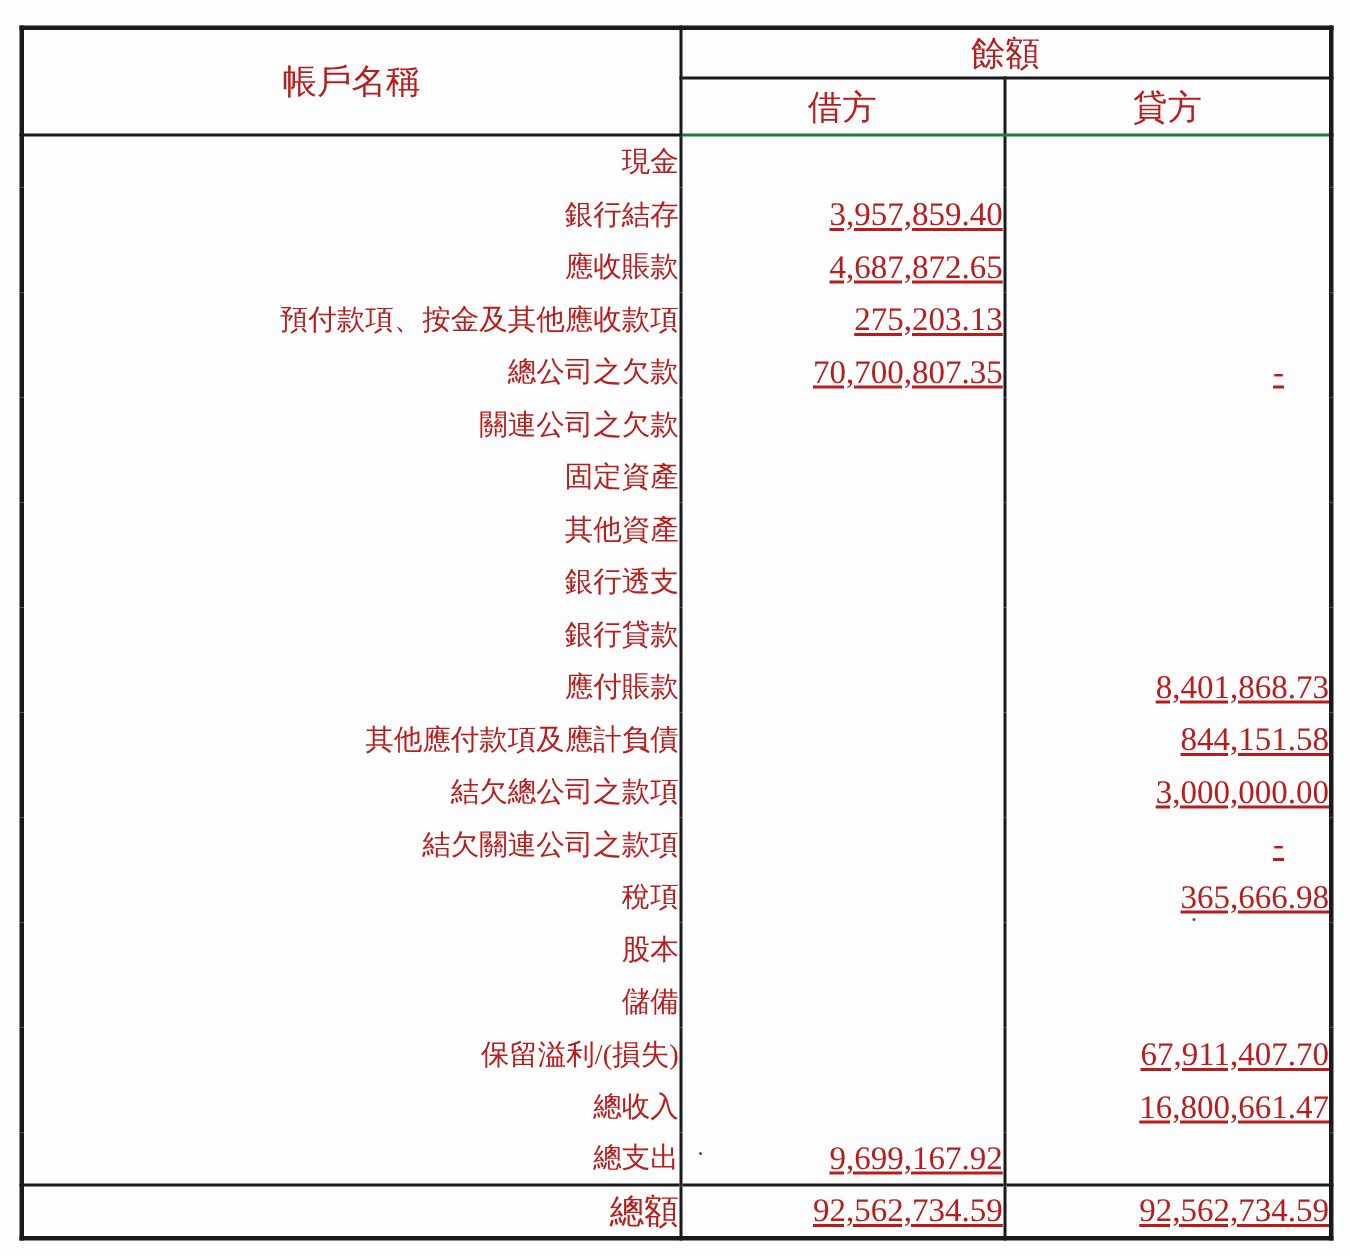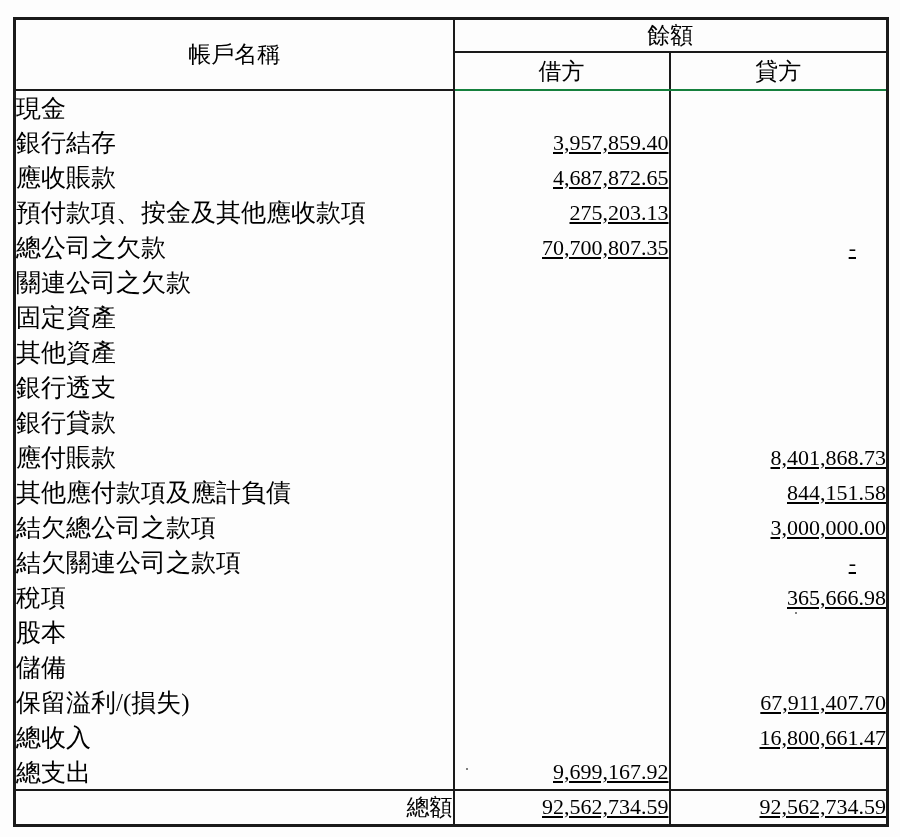--- a/index.html
+++ b/index.html
@@ -5,21 +5,21 @@
   html, body {
     margin: 0;
     padding: 0;
     background: #ffffff;
   }
   .page {
     position: relative;
     width: 900px;
     height: 837px;
     background: #fdfdfd;
-    color: #000000;
+    color: #b91c1c;
     font-family: "Liberation Serif", "DejaVu Serif", serif;
     overflow: hidden;
   }
   table.tb {
     position: absolute;
     left: 13px;
     top: 17px;
     border-collapse: collapse;
     table-layout: fixed;
     border: 3px solid #1a1a1a;
@@ -56,24 +56,24 @@
   th.h-sub {
     text-align: center;
     vertical-align: middle;
     font-size: 23px;
     border-bottom: 2px solid #15803d;
   }
 
   
   tr.row { height: 35px; }
   td.name {
-    text-align: left;
+    text-align: right;
     vertical-align: middle;
     padding-left: 4px;
-    font-size: 25px;
+    font-size: 19px;
   }
   td.num {
     text-align: right;
     vertical-align: middle;
     padding-right: 11px;
     font-size: 22px;
     text-decoration: underline;
   }
   td.num.dash { padding-right: 30px; }
 

